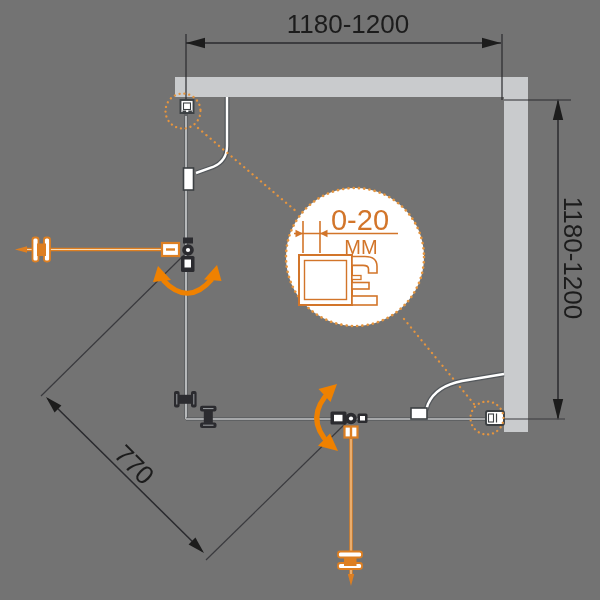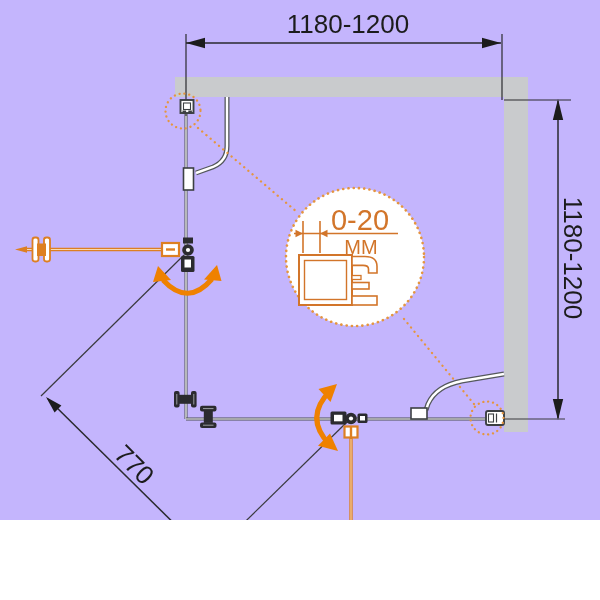--- a/index.html
+++ b/index.html
@@ -1,16 +1,16 @@
 <!DOCTYPE html>
 <html><head>
 <meta charset="utf-8">
 <style>
   html,body{margin:0;padding:0;background:#ffffff;}
-  .stage{position:relative;width:600px;height:520px;background:#c4b5fd;overflow:hidden;
+  .stage{position:relative;width:600px;height:600px;background:#737373;overflow:hidden;
          font-family:"Liberation Sans",sans-serif;}
   svg{display:block;}
   text{font-family:"Liberation Sans",sans-serif;}
   .dimtext{fill:#1c1c1c;font-size:26px;}
   .ortext{fill:#d2752a;}
 </style>
 </head>
 <body>
 
 <div class="stage">

